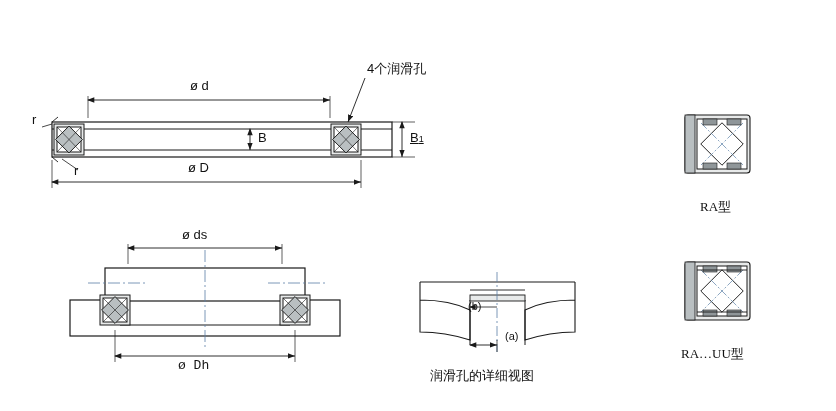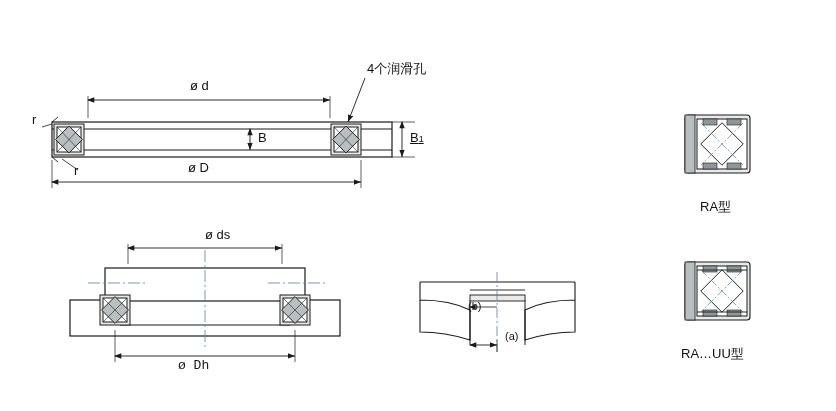--- a/index.html
+++ b/index.html
@@ -7,21 +7,21 @@
     width:836px;height:411px;
     background:#ffffff;
     font-family:"Liberation Sans", sans-serif;
     color:#1a1a1a;
     position:relative;
     overflow:hidden;
   }
   .stage{position:absolute;left:0;top:0;width:836px;height:411px;}
   .lbl{position:absolute;font-size:13px;color:#111;white-space:nowrap;}
   .lbl.small{font-size:11px;}
-  .lbl.cjk{font-family:Liberation Sans, sans-serif;}
+  .lbl.cjk{font-family:Liberation Serif, serif;}
   svg{position:absolute;left:0;top:0;}
   .sub{font-size:9px;}
 </style>
 </head>
 <body>
 
 <div class="stage">
 
   <svg width="836" height="411" viewBox="0 0 836 411">
     <defs>
@@ -183,22 +183,23 @@
   <div class="lbl" style="left:188px;top:160px;">ø D</div>
   <div class="lbl" style="left:258px;top:130px;">B</div>
 
   <div class="lbl" style="left:410px;top:130px;text-decoration:underline;">
     <span>B</span><span class="sub">1</span>
   </div>
 
   <div class="lbl" style="left:32px;top:112px;">r</div>
   <div class="lbl" style="left:74px;top:163px;">r</div>
 
-  <div class="lbl" style="left:182px;top:227px;margin-left:23px;">ø ds</div>
+  <div class="lbl" style="left:182px;top:227px;">ø ds</div>
   <div class="lbl" style="left:178px;top:358px;font-family:Liberation Mono, monospace;">ø Dh</div>
 
   <div class="lbl small" style="left:468px;top:300px;">(b)</div>
   <div class="lbl small" style="left:505px;top:330px;">(a)</div>
+  <div class="lbl cjk" style="left:430px;top:367px;">润滑孔的详细视图</div>
 
   <div class="lbl cjk" style="left:700px;top:198px;">RA型</div>
   <div class="lbl cjk" style="left:681px;top:345px;">RA…UU型</div>
 
 </div>
 
 </body></html>

